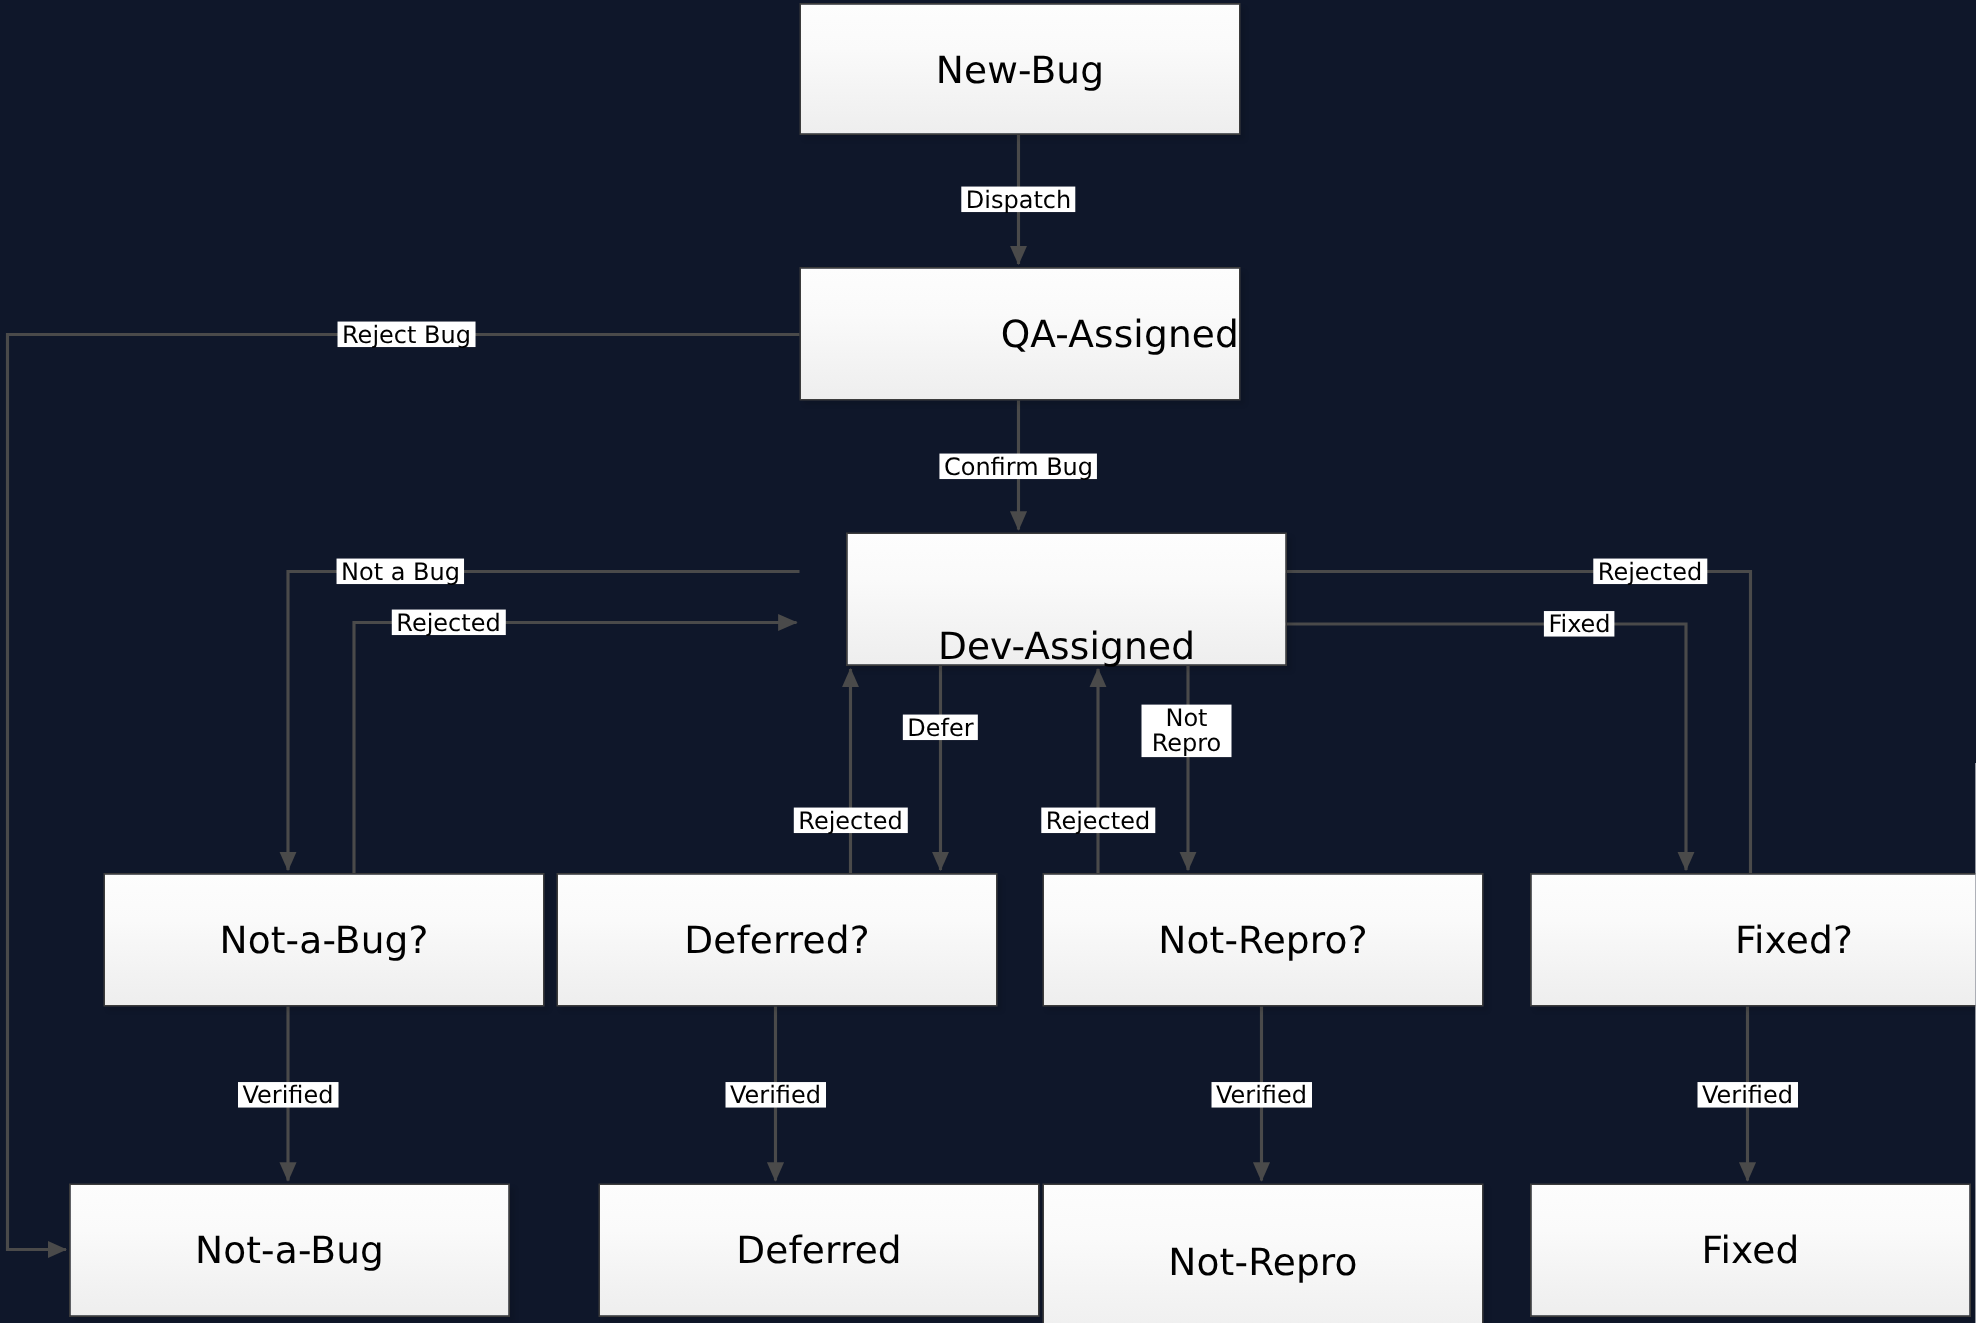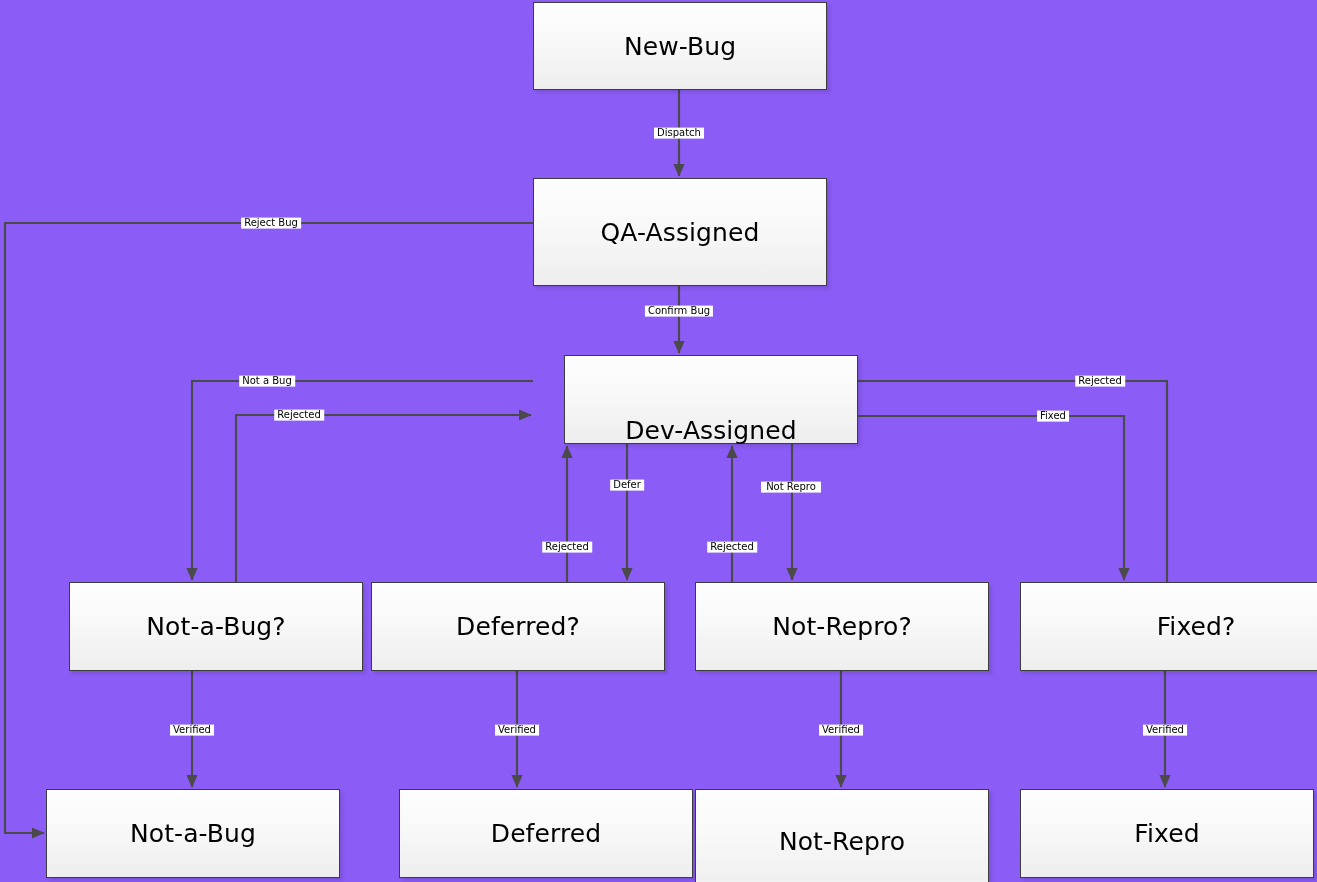--- a/index.html
+++ b/index.html
@@ -7,21 +7,21 @@
     padding: 0;
     background: #ffffff;
   }
   body {
     font-family: "DejaVu Sans", "Liberation Sans", sans-serif;
   }
   #canvas {
     position: relative;
     width: 1317px;
     height: 882px;
-    background: #8b5cf6;
+    background: #0f172a;
     overflow: hidden;
   }
   #edges {
     position: absolute;
     left: 0;
     top: 0;
     width: 1317px;
     height: 882px;
   }
   .node {
@@ -38,21 +38,21 @@
   }
   .node-label {
     font-size: 25px;
     letter-spacing: 0.1px;
     line-height: 1;
     color: #000000;
     white-space: nowrap;
   }
   .edge-label {
     position: absolute;
-    font-size: 10px;
+    font-size: 16px;
     color: #000000;
     background: #ffffff;
     line-height: 1.08;
     white-space: nowrap;
     padding: 0 3px;
     z-index: 7;
     transform: translate(-50%, -50%);
     text-align: center;
   }
   .edge-label.two-line {
@@ -99,21 +99,21 @@
       <path d="M 517 671 L 517 787" marker-end="url(#arrow)"></path>
       <path d="M 841 671 L 841 787" marker-end="url(#arrow)"></path>
       <path d="M 1165 671 L 1165 787" marker-end="url(#arrow)"></path>
     </g>
   </svg>
 
   <div class="node" style="left:533px; top:2px; width:294px; height:88px;">
     <span class="node-label">New-Bug</span>
   </div>
 
-  <div class="node" style="left:533px; top:178px; width:294px; height:108px;">
+  <div class="node" style="left:533px; top:178px; width:294px; height:89px;justify-content:flex-end;">
     <span class="node-label">QA-Assigned</span>
   </div>
 
   <div class="node" style="left:564px; top:355px; width:294px; height:89px;align-items:flex-end;">
     <span class="node-label">Dev-Assigned</span>
   </div>
 
   <div class="node" style="left:46px; top:582px; width:294px; height:89px;margin-left:23px;">
     <span class="node-label">Not-a-Bug?</span>
   </div>

